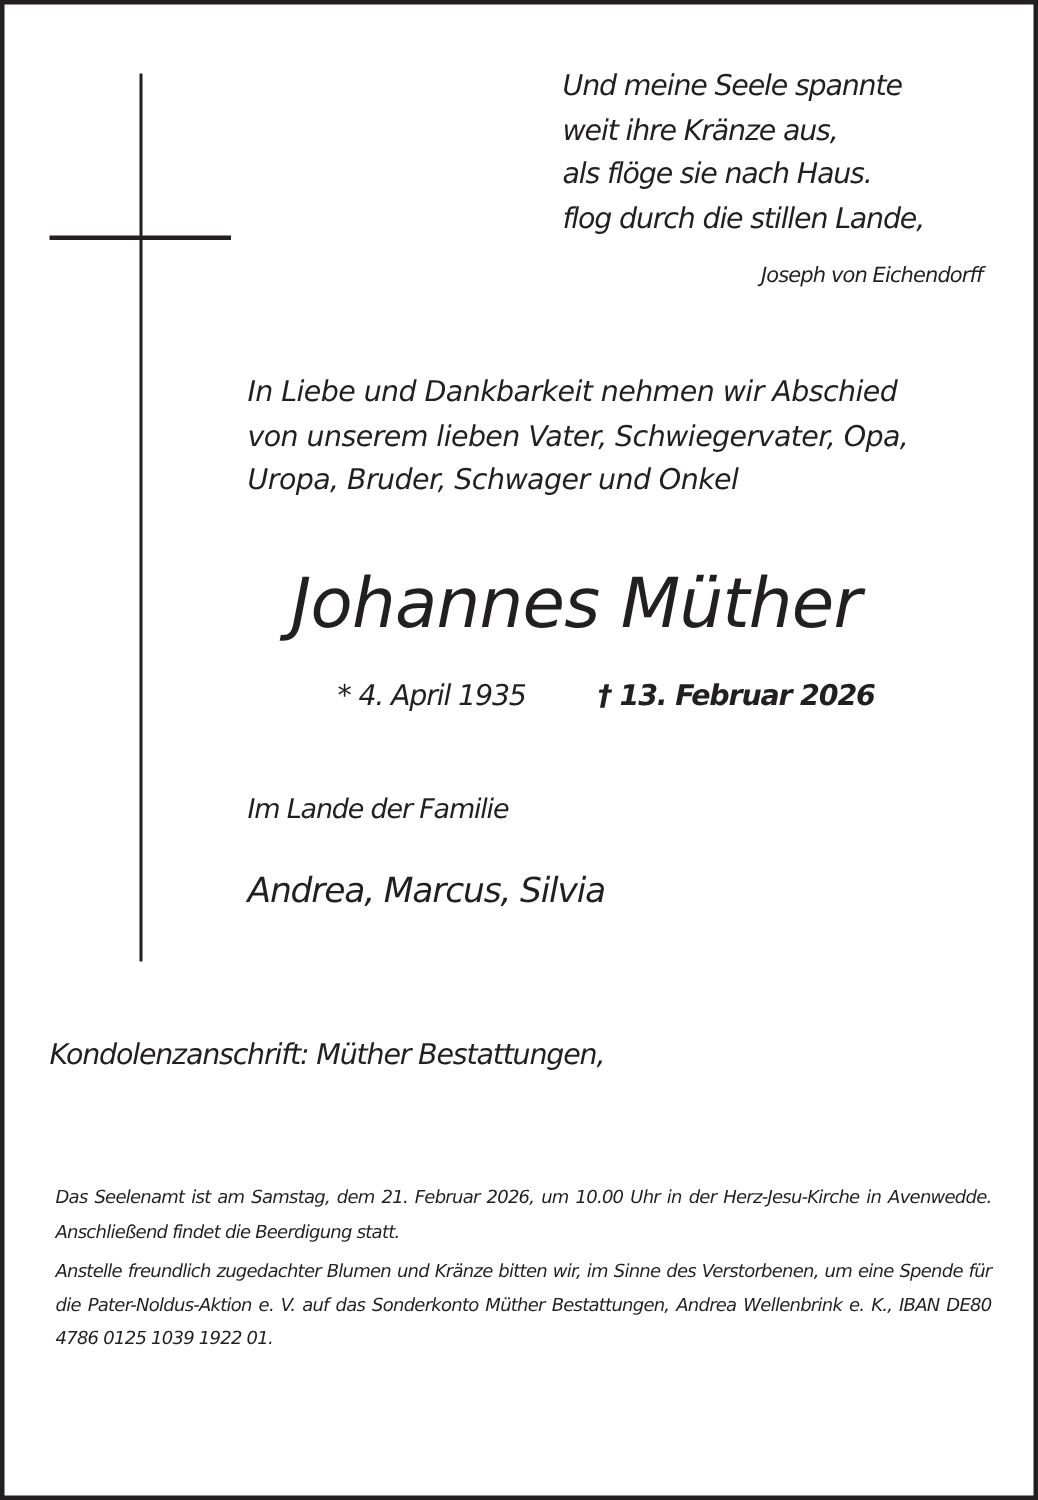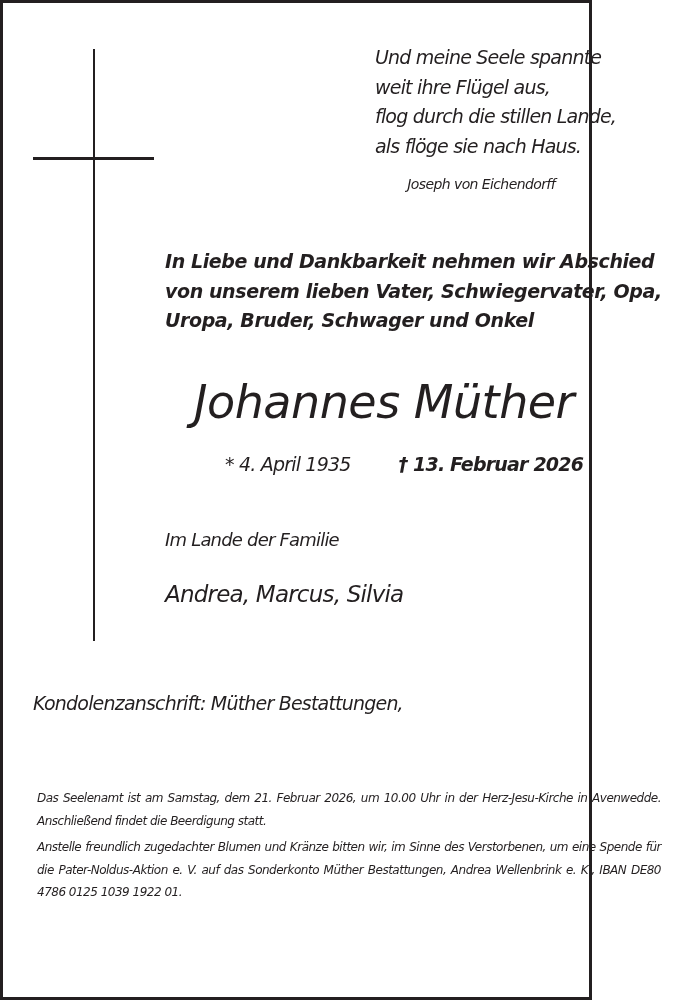--- a/index.html
+++ b/index.html
@@ -1,30 +1,30 @@
 <!DOCTYPE html>
 <html><head>
 <meta charset="utf-8">
 <style>
   html, body { margin: 0; padding: 0; background: #ffffff; }
   body { width: 692px; height: 1000px; position: relative; overflow: hidden; }
   .frame {
-    position: absolute; left: 0; top: 0; width: 592px; height: 1000px;
+    position: absolute; left: 0; top: 0; width: 692px; height: 1000px;
     box-sizing: border-box; border: 3px solid #231f20; background: #fff; padding-left: 24px;
   }
   .cross-v { position: absolute; left: 90px; top: 46px; width: 2px; height: 592px; background: #231f20; }
   .cross-h { position: absolute; left: 30px; top: 154px; width: 121px; height: 3px; background: #231f20; }
   .script {
     font-family: "DejaVu Sans", sans-serif; font-style: italic; color: #231f20;
     position: absolute; white-space: nowrap; letter-spacing: -0.3px;
   }
   .poem { left: 372px; top: 40px; font-size: 19px; line-height: 29.5px; letter-spacing: -0.8px; }
   .poem div { display: block; }
   .poet { right: 34px; top: 173px; font-size: 14px; letter-spacing: -0.6px; }
-  .intro { left: 162px; top: 244px; font-size: 19px; line-height: 29.5px; letter-spacing: -0.4px; font-weight: bold; }
+  .intro { left: 162px; top: 244px; font-size: 19px; line-height: 29.5px; letter-spacing: -0.4px; }
   .name { left: 0; width: 692px; text-align: center; top: 372px; font-size: 46px; letter-spacing: -0.5px; padding-left: 70px; box-sizing: border-box; font-weight: normal; }
   .dates { left: 222px; top: 450px; font-size: 19px; letter-spacing: -0.8px; }
   .dates .death { margin-left: 48px; font-weight: bold; }
   .family-label { left: 162px; top: 526px; font-size: 18px; letter-spacing: -0.8px; }
   .family-names { left: 162px; top: 574px; font-size: 23px; line-height: 34px; letter-spacing: -0.8px; }
   .condolence { left: 30px; top: 685px; font-size: 19px; line-height: 30px; letter-spacing: -0.8px; }
   .service { left: 34px; top: 784px; width: 624px; font-size: 12px; line-height: 22.5px; white-space: normal; letter-spacing: -0.5px; text-align: justify; }
   .service p { margin: 0 0 4px 0; }
 </style>
 </head>
@@ -32,23 +32,23 @@
 
 <div class="frame">
 
   <div>
     <div class="cross-v"></div>
     <div class="cross-h"></div>
   </div>
 
   <div class="script poem">
     <div>Und meine Seele spannte</div>
-    <div>weit ihre Flügel aus,</div>
+    <div>weit ihre Kränze aus,</div>
+    <div>als flöge sie nach Haus.</div>
     <div>flog durch die stillen Lande,</div>
-    <div>als flöge sie nach Haus.</div>
   </div>
 
   <div class="script poet">Joseph von Eichendorff</div>
 
   <div class="script intro">
     <div>In Liebe und Dankbarkeit nehmen wir Abschied</div>
     <div>von unserem lieben Vater, Schwiegervater, Opa,</div>
     <div>Uropa, Bruder, Schwager und Onkel</div>
   </div>
 

